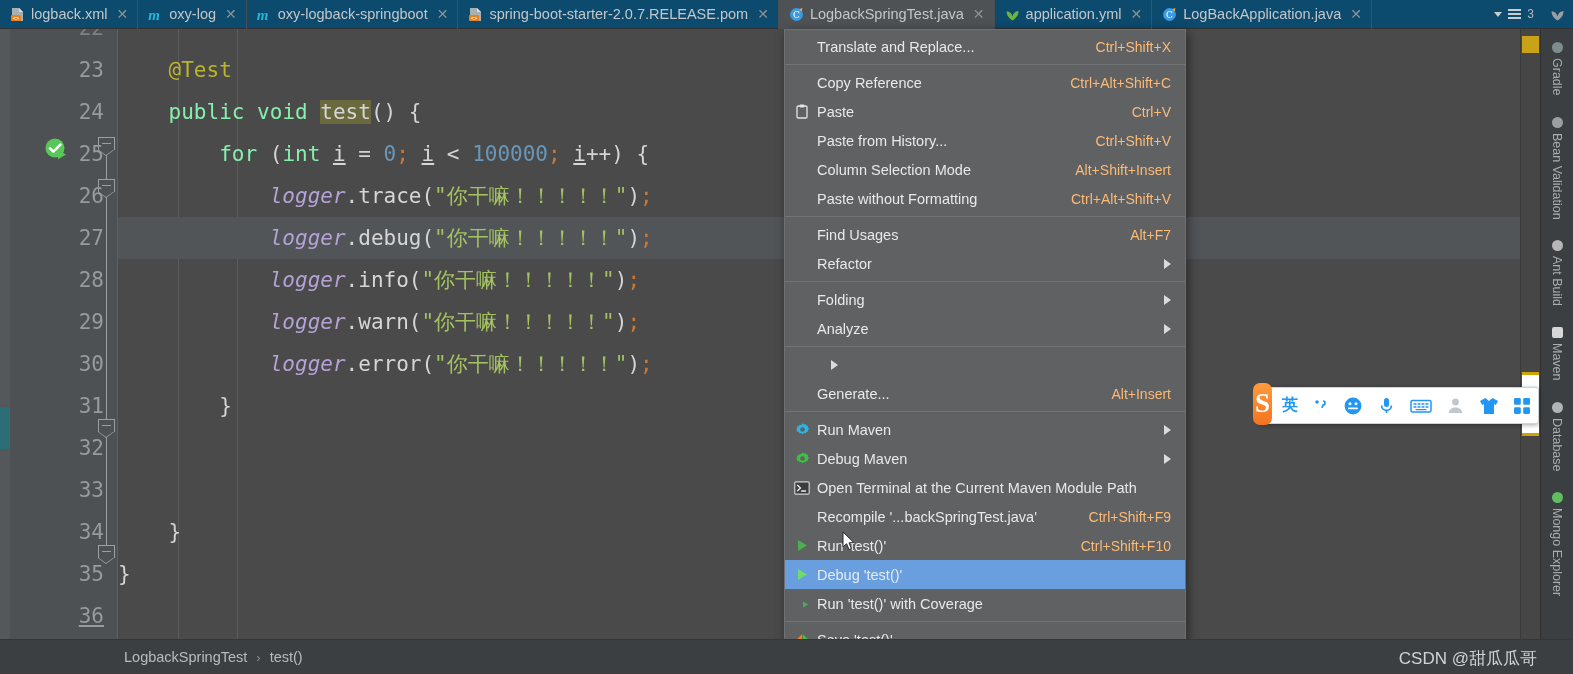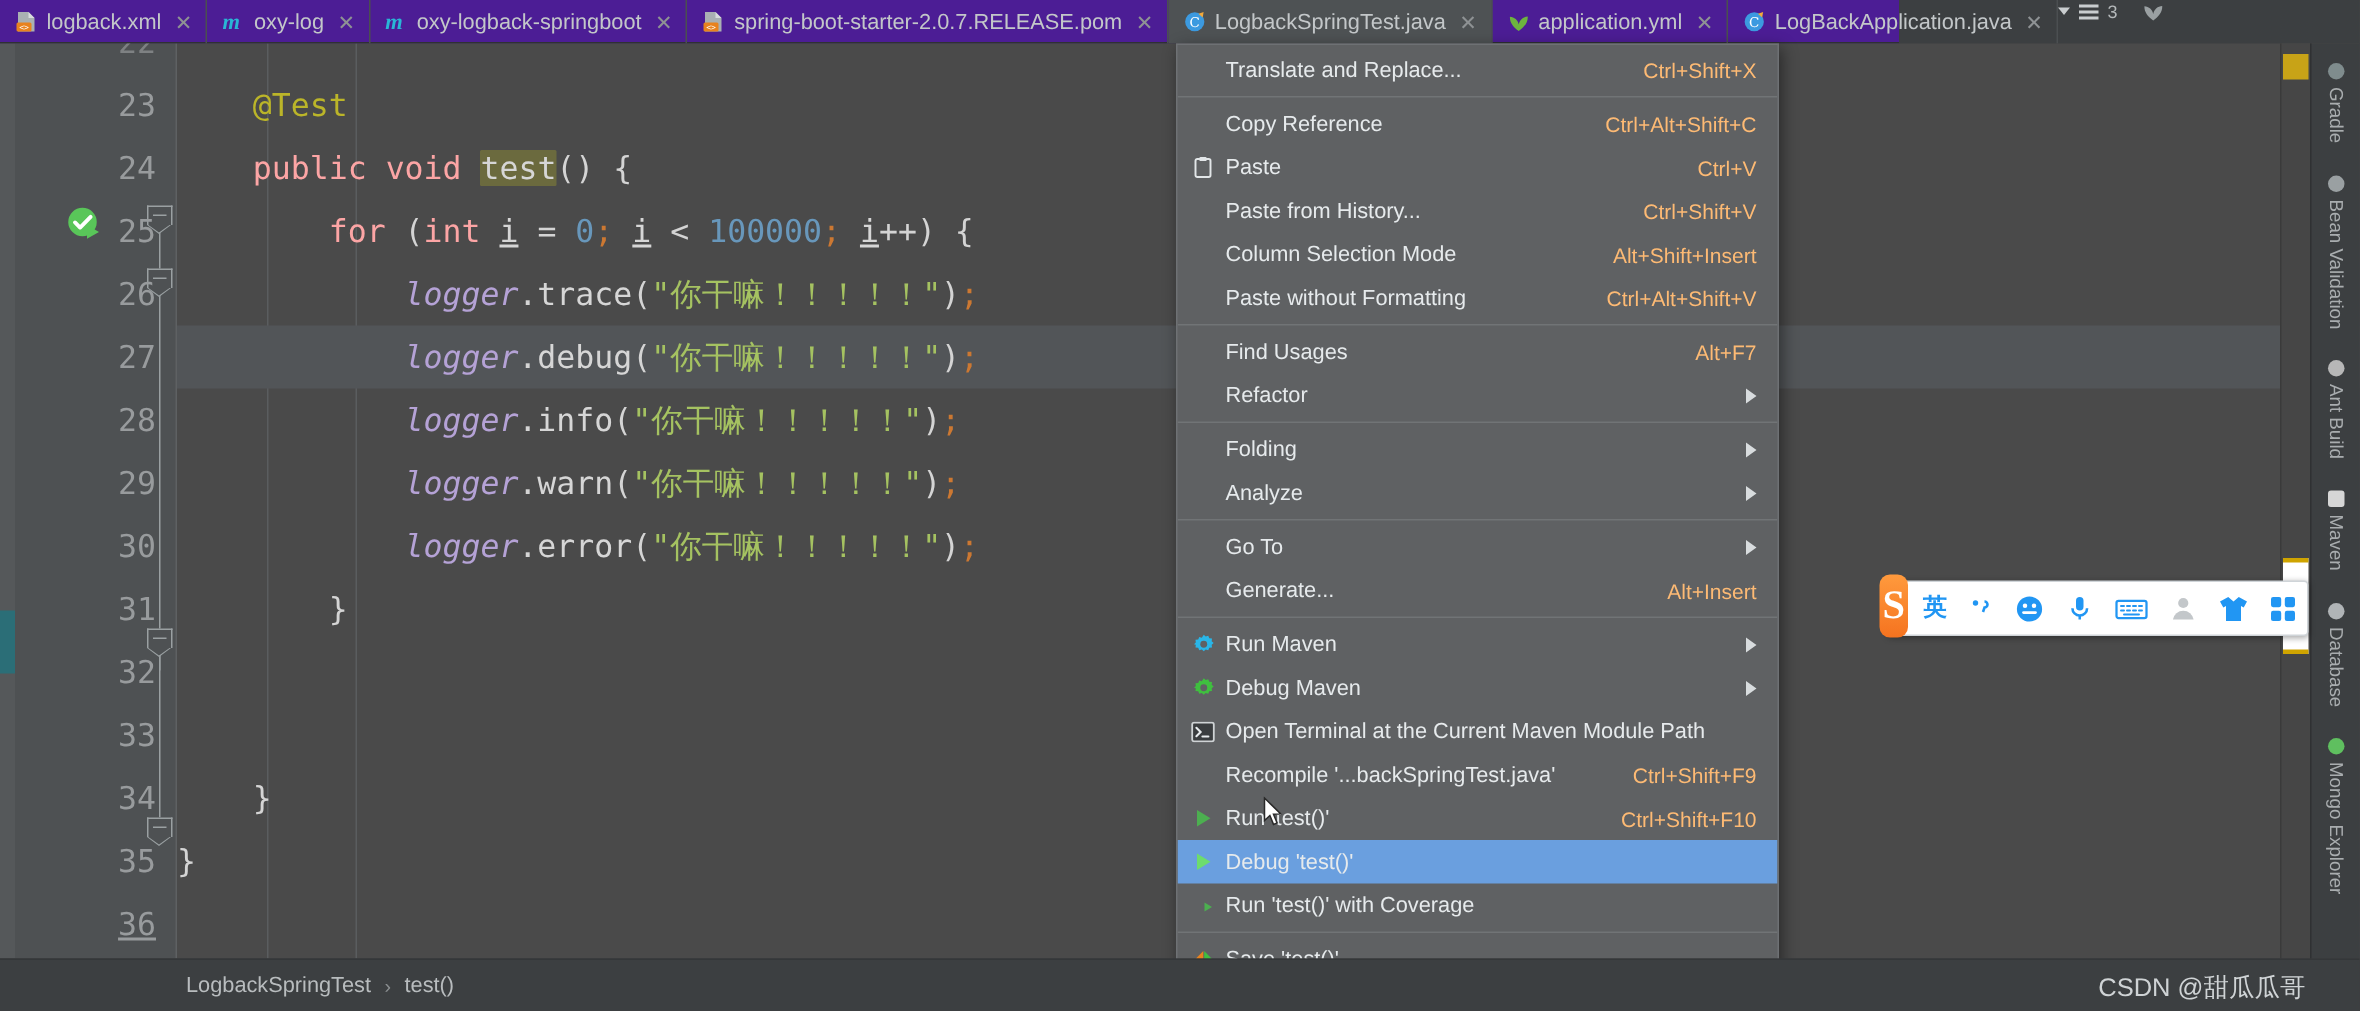--- a/index.html
+++ b/index.html
@@ -6,22 +6,22 @@
   html, body {
     width: 1573px; height: 674px;
     overflow: hidden;
     background: #3c3f41;
     font-family: "Liberation Sans", sans-serif;
   }
   #app { position: relative; width: 1573px; height: 674px; }
 
   
   .tabbar {
-    position: absolute; left: 0; top: 0; width: 1266px; height: 29px;
-    background: #4c1d95; display: flex; align-items: flex-start;
+    position: absolute; left: 0; top: 0; width: 1573px; height: 29px;
+    background: #0c4a6e; display: flex; align-items: center;
     border-bottom: 1px solid #2f3133;
   }
   .tab {
     display: flex; align-items: center; gap: 6px;
     padding: 0 9px 0 10px; height: 29px;
     font-size: 14.5px; color: #c3c7c9; white-space: nowrap;
     border-right: 1px solid #4b4f51; position: relative;
   }
   .tab.active { background: #4e5254; }
   .tab .closeX { color: #8e9294; font-size: 14px; margin-left: 3px; }
@@ -55,21 +55,21 @@
   }
   .row { position: relative; height: 42px; white-space: pre; }
   .row.cur { background: #525558; }
   .lnum {
     position: absolute; right: 0; top: 0; width: 108px; height: 42px;
     line-height: 42px; text-align: right; padding-right: 14px;
     color: #989b9d; font-family: "DejaVu Sans Mono", monospace; font-size: 21px;
   }
   .lnum.dim { color: #7e8183; }
 
-  .kw   { color: #fca5a5; }
+  .kw   { color: #86efac; }
   .num  { color: #6897bb; }
   .str  { color: #a5c261; }
   .anno { color: #bbb529; }
   .fld  { color: #b5a2d6; font-style: italic; }
   .mth  { color: #d6d6d6; }
   .var  { color: #d6d6d6; text-decoration: underline; }
   .pln  { color: #d4d4d4; }
   .semi { color: #cc7832; }
   .hl-ident { background: #6b6a3e; color: #d6d6d6; border-radius: 1px; }
 
@@ -421,21 +421,20 @@
         <span class="arr"></span>
       </div>
       <div class="mi">
         <span class="mico"></span>
         <span class="lbl">Analyze</span>
         <span class="arr"></span>
       </div>
       <div class="msep"></div>
       <div class="mi">
         <span class="mico"></span>
-        <span class="lbl">Go To</span>
         <span class="arr"></span>
       </div>
       <div class="mi">
         <span class="mico"></span>
         <span class="lbl">Generate...</span>
         <span class="acc">Alt+Insert</span>
       </div>
       <div class="msep"></div>
       <div class="mi">
         <span class="mico">

